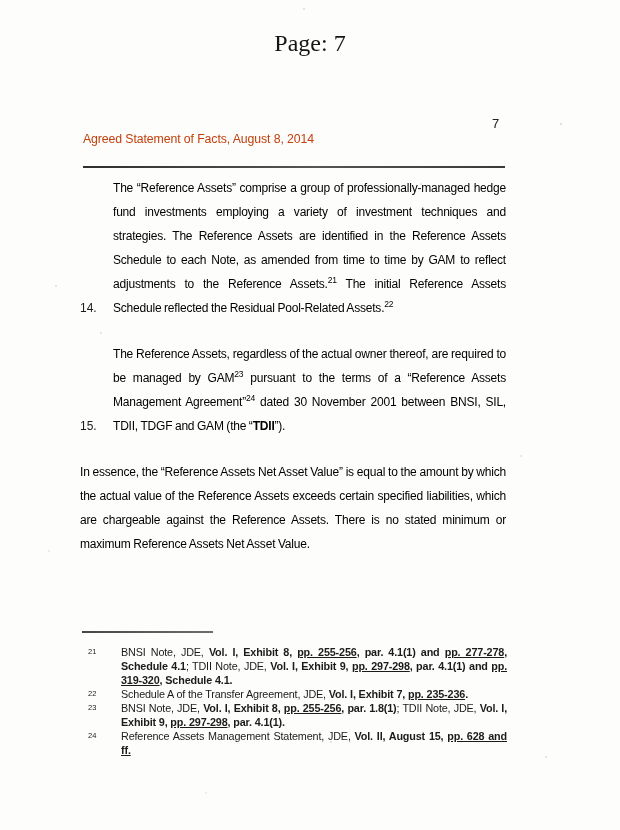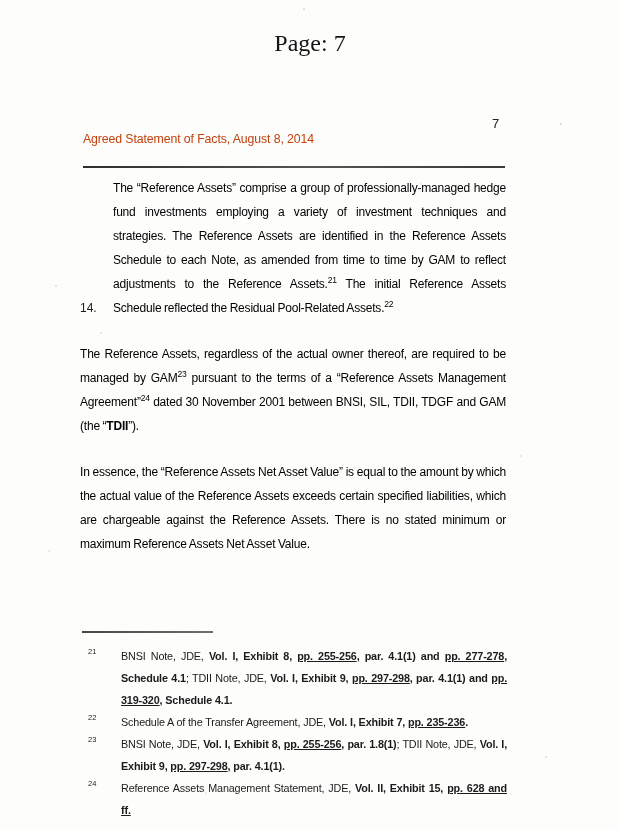--- a/index.html
+++ b/index.html
@@ -55,21 +55,21 @@
   }
   .footnotes{position:absolute;top:645px;left:80px;width:427px;}
   .fn{display:flex;}
   .fn-num{
     flex:none;width:33px;
     font-size:7.5px;padding-left:8px;padding-top:2px;
     color:#222;
   }
   .fn-text{
     flex:1;
-    font-size:10.8px;line-height:22px;
+    font-size:10.8px;line-height:14px;
     letter-spacing:-0.15px;
     text-align:justify;color:#1b1b1b;
   }
   .b{font-weight:bold;}
   .u{text-decoration:underline;text-underline-offset:1px;}
 
   .specks{
     position:absolute;top:0;left:0;width:2px;height:2px;background:transparent;
     box-shadow:
       55px 285px 0 0 #e6e6e6,
@@ -100,20 +100,21 @@
   <div class="header-rule"></div>
 
   <div class="body-text">
 
     <div class="para">
       <div class="pnum">14.</div>
       <div class="ptext"><span>The “Reference Assets” comprise a group of professionally-managed hedge fund investments employing a variety of investment techniques and strategies. The Reference Assets are identified in the Reference Assets Schedule to each Note, as amended from time to time by GAM to reflect adjustments to the Reference Assets.</span><sup>21</sup><span> The initial Reference Assets Schedule reflected the Residual Pool-Related Assets.</span><sup>22</sup></div>
     </div>
 
     <div class="para">
+      <div class="pnum">15.</div>
       <div class="ptext"><span>The Reference Assets, regardless of the actual owner thereof, are required to be managed by GAM</span><sup>23</sup><span> pursuant to the terms of a “Reference Assets Management Agreement”</span><sup>24</sup><span> dated 30 November 2001 between BNSI, SIL, TDII, TDGF and GAM (the “</span><span class="b">TDII</span><span>”).</span></div>
     </div>
 
     <div class="para">
       <div class="ptext"><span>In essence, the “Reference Assets Net Asset Value” is equal to the amount by which the actual value of the Reference Assets exceeds certain specified liabilities, which are chargeable against the Reference Assets. There is no stated minimum or maximum Reference Assets Net Asset Value.</span></div>
     </div>
 
   </div>
 
   <div class="fn-rule"></div>
@@ -130,18 +131,18 @@
       <div class="fn-text"><span>Schedule A of the Transfer Agreement, JDE, </span><span class="b">Vol. I, Exhibit 7, </span><span class="b u">pp. 235-236</span><span class="b">.</span></div>
     </div>
 
     <div class="fn">
       <div class="fn-num">23</div>
       <div class="fn-text"><span>BNSI Note, JDE, </span><span class="b">Vol. I, Exhibit 8, </span><span class="b u">pp. 255-256</span><span class="b">, </span><span class="b">par. 1.8(1)</span><span>; TDII Note, JDE, </span><span class="b">Vol. I, Exhibit 9, </span><span class="b u">pp. 297-298</span><span class="b">, par. 4.1(1).</span></div>
     </div>
 
     <div class="fn">
       <div class="fn-num">24</div>
-      <div class="fn-text"><span>Reference Assets Management Statement, JDE, </span><span class="b">Vol. II, Exhibit 15, </span><span class="b u">pp. 628 and ff.</span></div>
+      <div class="fn-text"><span>Reference Assets Management Statement, JDE, </span><span class="b">Vol. II, August 15, </span><span class="b u">pp. 628 and ff.</span></div>
     </div>
 
   </div>
 
 </div>
 
 </body></html>

